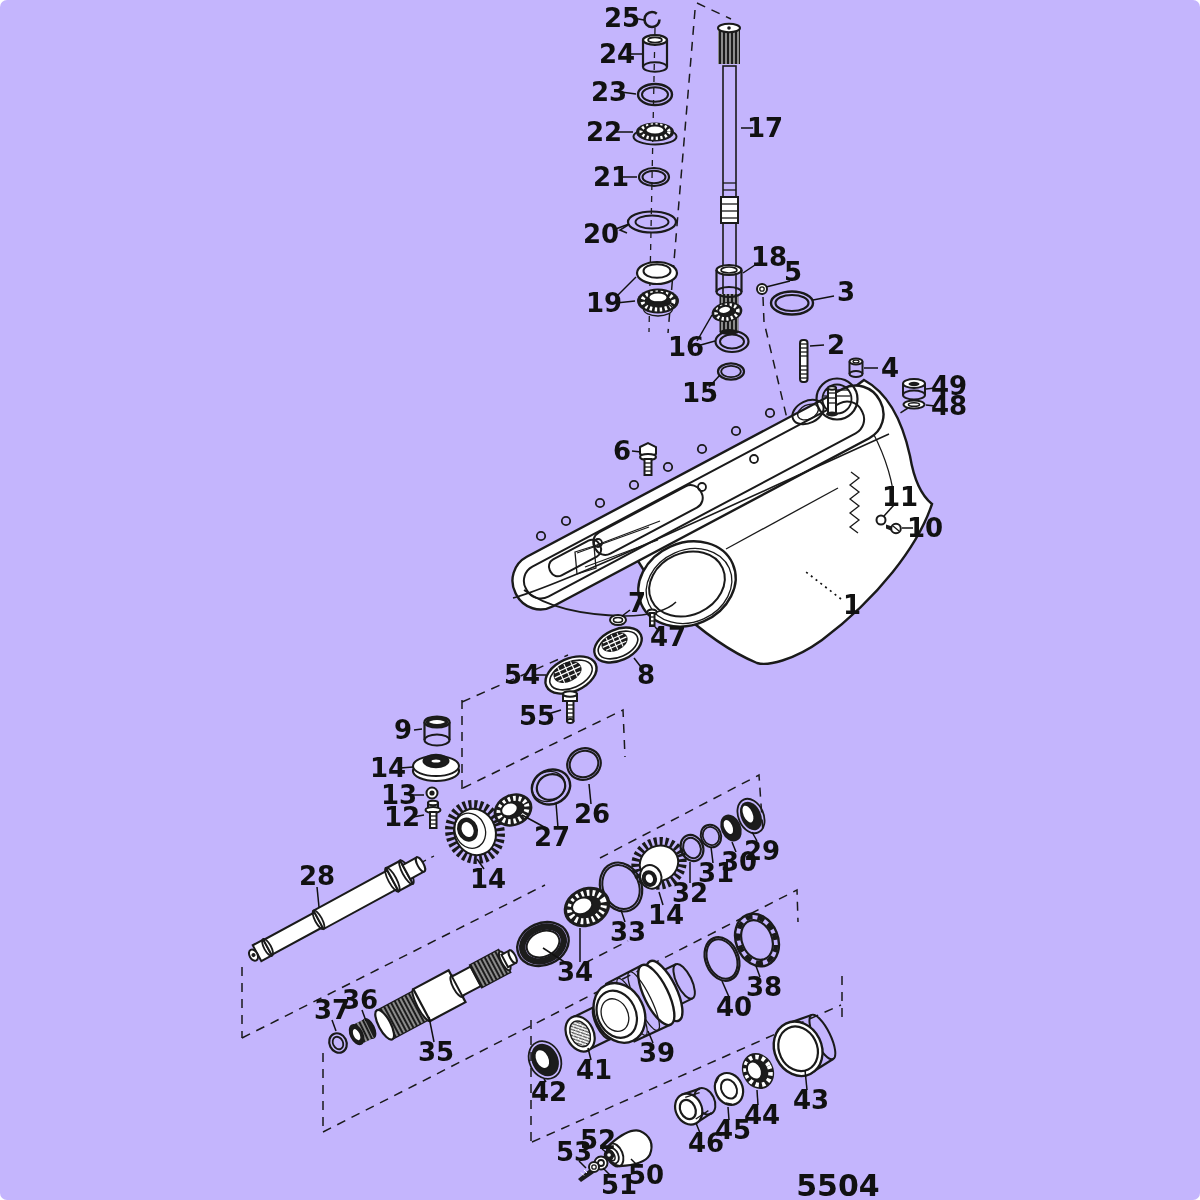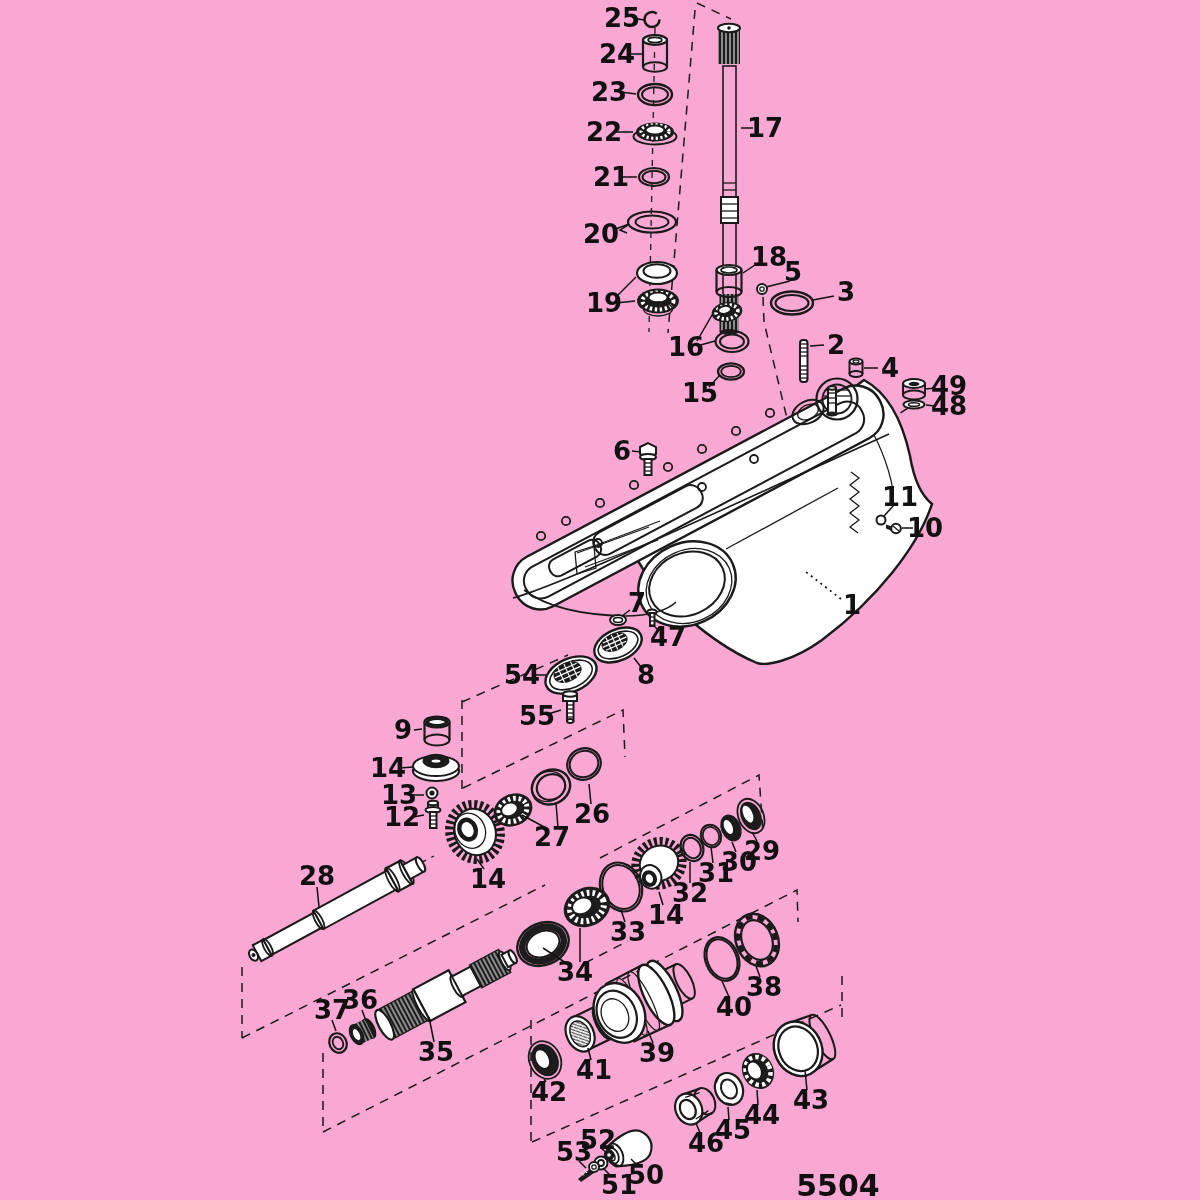--- a/index.html
+++ b/index.html
@@ -1,16 +1,16 @@
 <!DOCTYPE html>
 <html><head>
 <meta charset="utf-8">
 <style>
   html,body{margin:0;padding:0;background:#fff;}
-  #stage{position:relative;width:1200px;height:1200px;background:#f9a8d4;overflow:hidden;}
+  #stage{position:relative;width:1200px;height:1200px;background:#c4b5fd;overflow:hidden;border-radius:7px;}
   svg{display:block;}
   .ln{fill:none;stroke:#1a1a1a;stroke-width:2;}
   .ln13{fill:none;stroke:#1a1a1a;stroke-width:1.3;}
   .ln16{fill:none;stroke:#1a1a1a;stroke-width:1.6;}
   .ln18{fill:none;stroke:#1a1a1a;stroke-width:1.8;}
   .ln22{fill:none;stroke:#1a1a1a;stroke-width:2.2;}
   .ln24{fill:none;stroke:#1a1a1a;stroke-width:2.4;}
   .fw{fill:#ffffff;stroke:#1a1a1a;stroke-width:2;}
   .fw22{fill:#ffffff;stroke:#1a1a1a;stroke-width:2.2;}
   .fw24{fill:#ffffff;stroke:#1a1a1a;stroke-width:2.4;}

